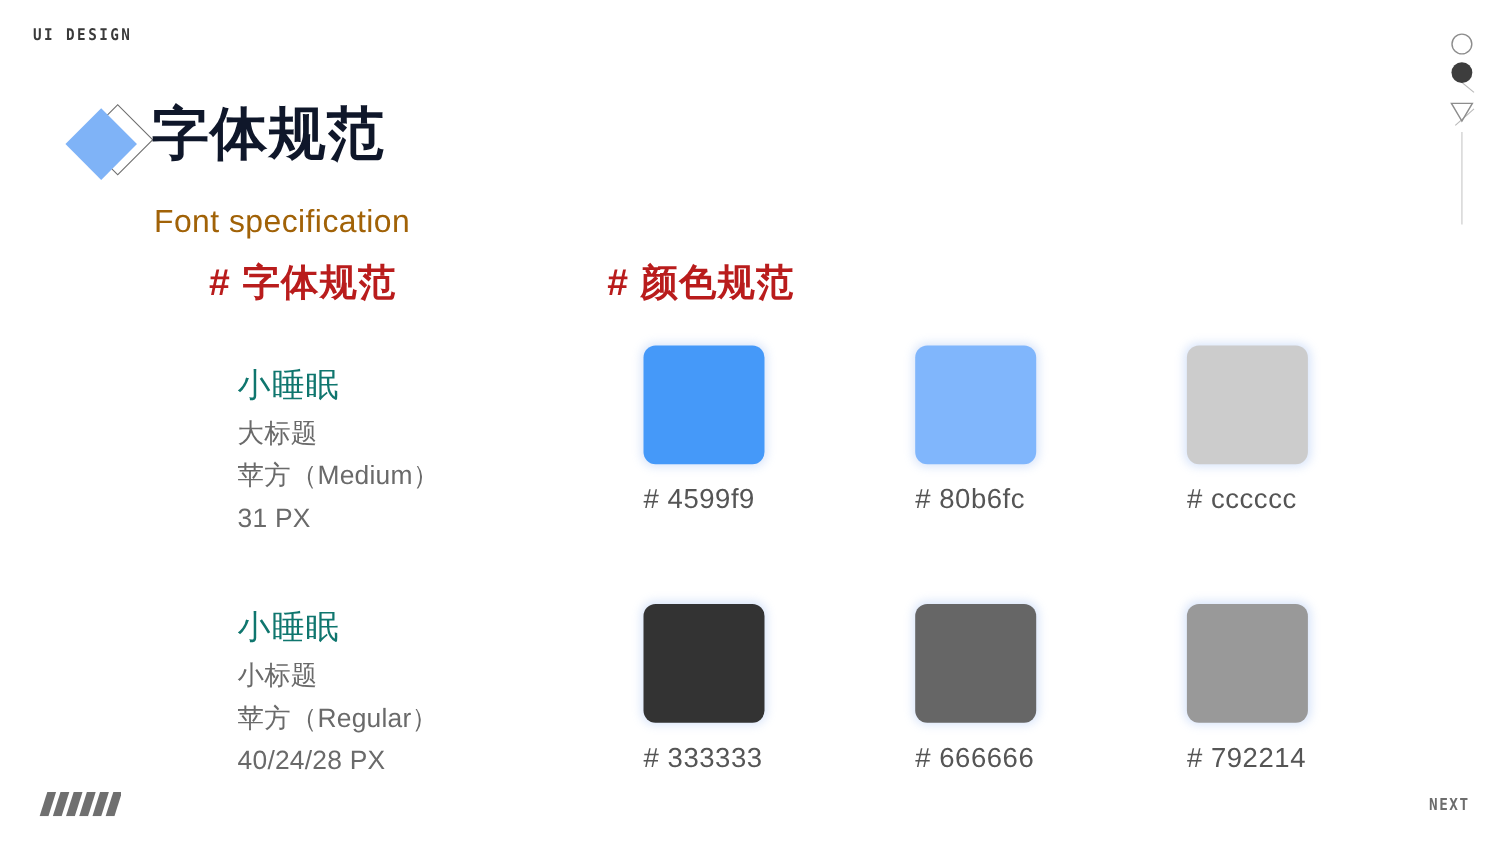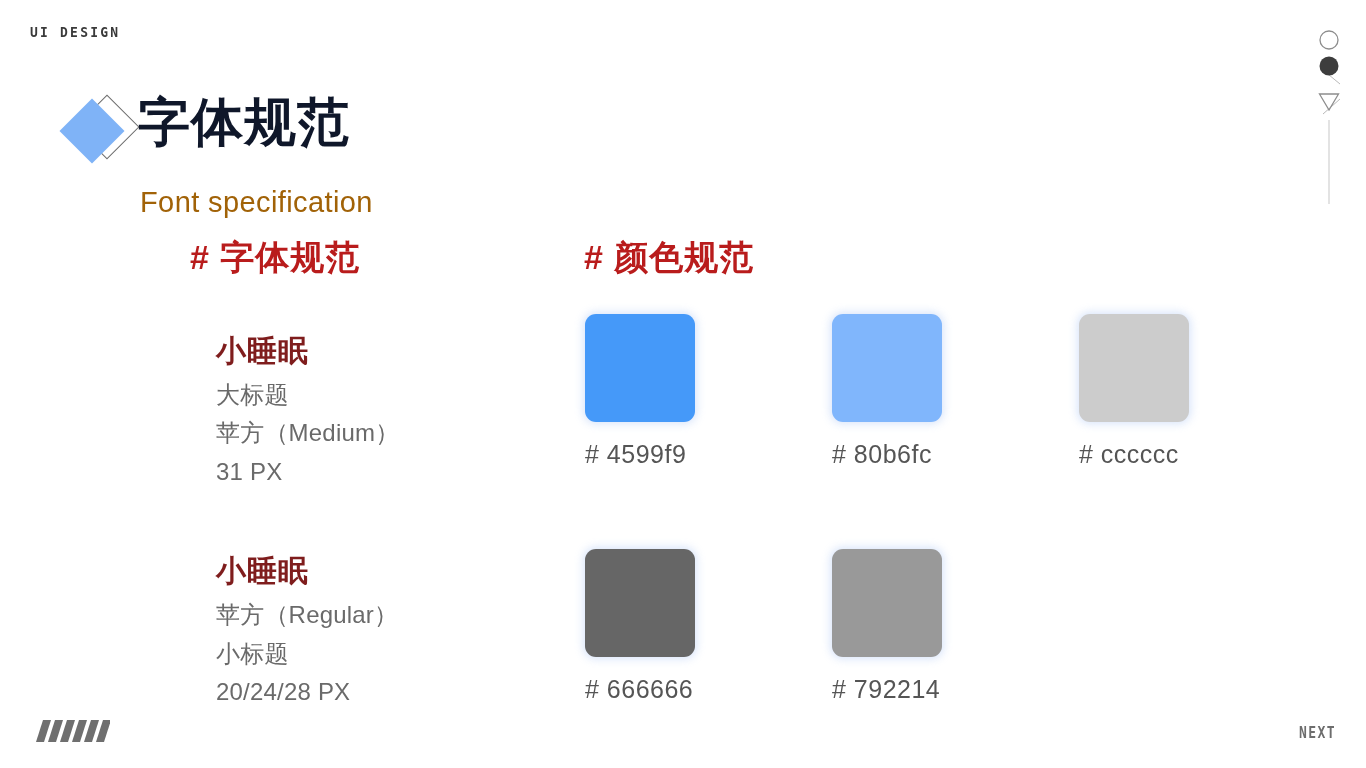--- a/index.html
+++ b/index.html
@@ -103,36 +103,36 @@
   .section-head {
     position: absolute;
     font-size: 34px;
     font-weight: 700;
     color: #b91c1c;
     letter-spacing: 1px;
     line-height: 1;
     white-space: nowrap;
   }
   .section-head.font-head  { left: 190px; top: 240px; }
-  .section-head.color-head { left: 584px; top: 240px; }
+  .section-head.color-head { left: 552px; top: 240px; }
 
   
   .font-spec-list {
     position: absolute;
     left: 216px;
     top: 332px;
     width: 330px;
   }
   .font-spec {
     margin-bottom: 60px;
   }
   .fs-sample {
     font-size: 30px;
-    font-weight: 700;
-    color: #7f1d1d;
+    font-weight: 400;
+    color: #0f766e;
     letter-spacing: 1px;
     line-height: 1.25;
     margin-bottom: 6px;
   }
   .fs-line {
     font-size: 24px;
     font-weight: 400;
     color: #6a6a6a;
     line-height: 1.62;
     letter-spacing: 0.2px;
@@ -222,42 +222,46 @@
 
 <div class="font-spec-list">
   <div class="font-spec">
     <div class="fs-sample">小睡眠</div>
     <div class="fs-line">大标题</div>
     <div class="fs-line">苹方（Medium）</div>
     <div class="fs-line">31 PX</div>
   </div>
   <div class="font-spec">
     <div class="fs-sample">小睡眠</div>
+    <div class="fs-line">小标题</div>
     <div class="fs-line">苹方（Regular）</div>
-    <div class="fs-line">小标题</div>
-    <div class="fs-line">20/24/28 PX</div>
+    <div class="fs-line">40/24/28 PX</div>
   </div>
 </div>
 
 <div class="color-grid">
   <div class="color-row">
     <div class="color-item">
       <div class="swatch" style="background: rgb(69, 153, 249);"></div>
       <div class="swatch-label"># 4599f9</div>
     </div>
     <div class="color-item">
       <div class="swatch" style="background: rgb(128, 182, 252);"></div>
       <div class="swatch-label"># 80b6fc</div>
     </div>
     <div class="color-item">
       <div class="swatch" style="background: rgb(204, 204, 204);"></div>
       <div class="swatch-label"># cccccc</div>
     </div>
   </div>
   <div class="color-row">
+    <div class="color-item">
+      <div class="swatch" style="background: rgb(51, 51, 51);"></div>
+      <div class="swatch-label"># 333333</div>
+    </div>
     <div class="color-item">
       <div class="swatch" style="background: rgb(102, 102, 102);"></div>
       <div class="swatch-label"># 666666</div>
     </div>
     <div class="color-item">
       <div class="swatch" style="background: rgb(153, 153, 153);"></div>
       <div class="swatch-label"># 792214</div>
     </div>
   </div>
 </div>

